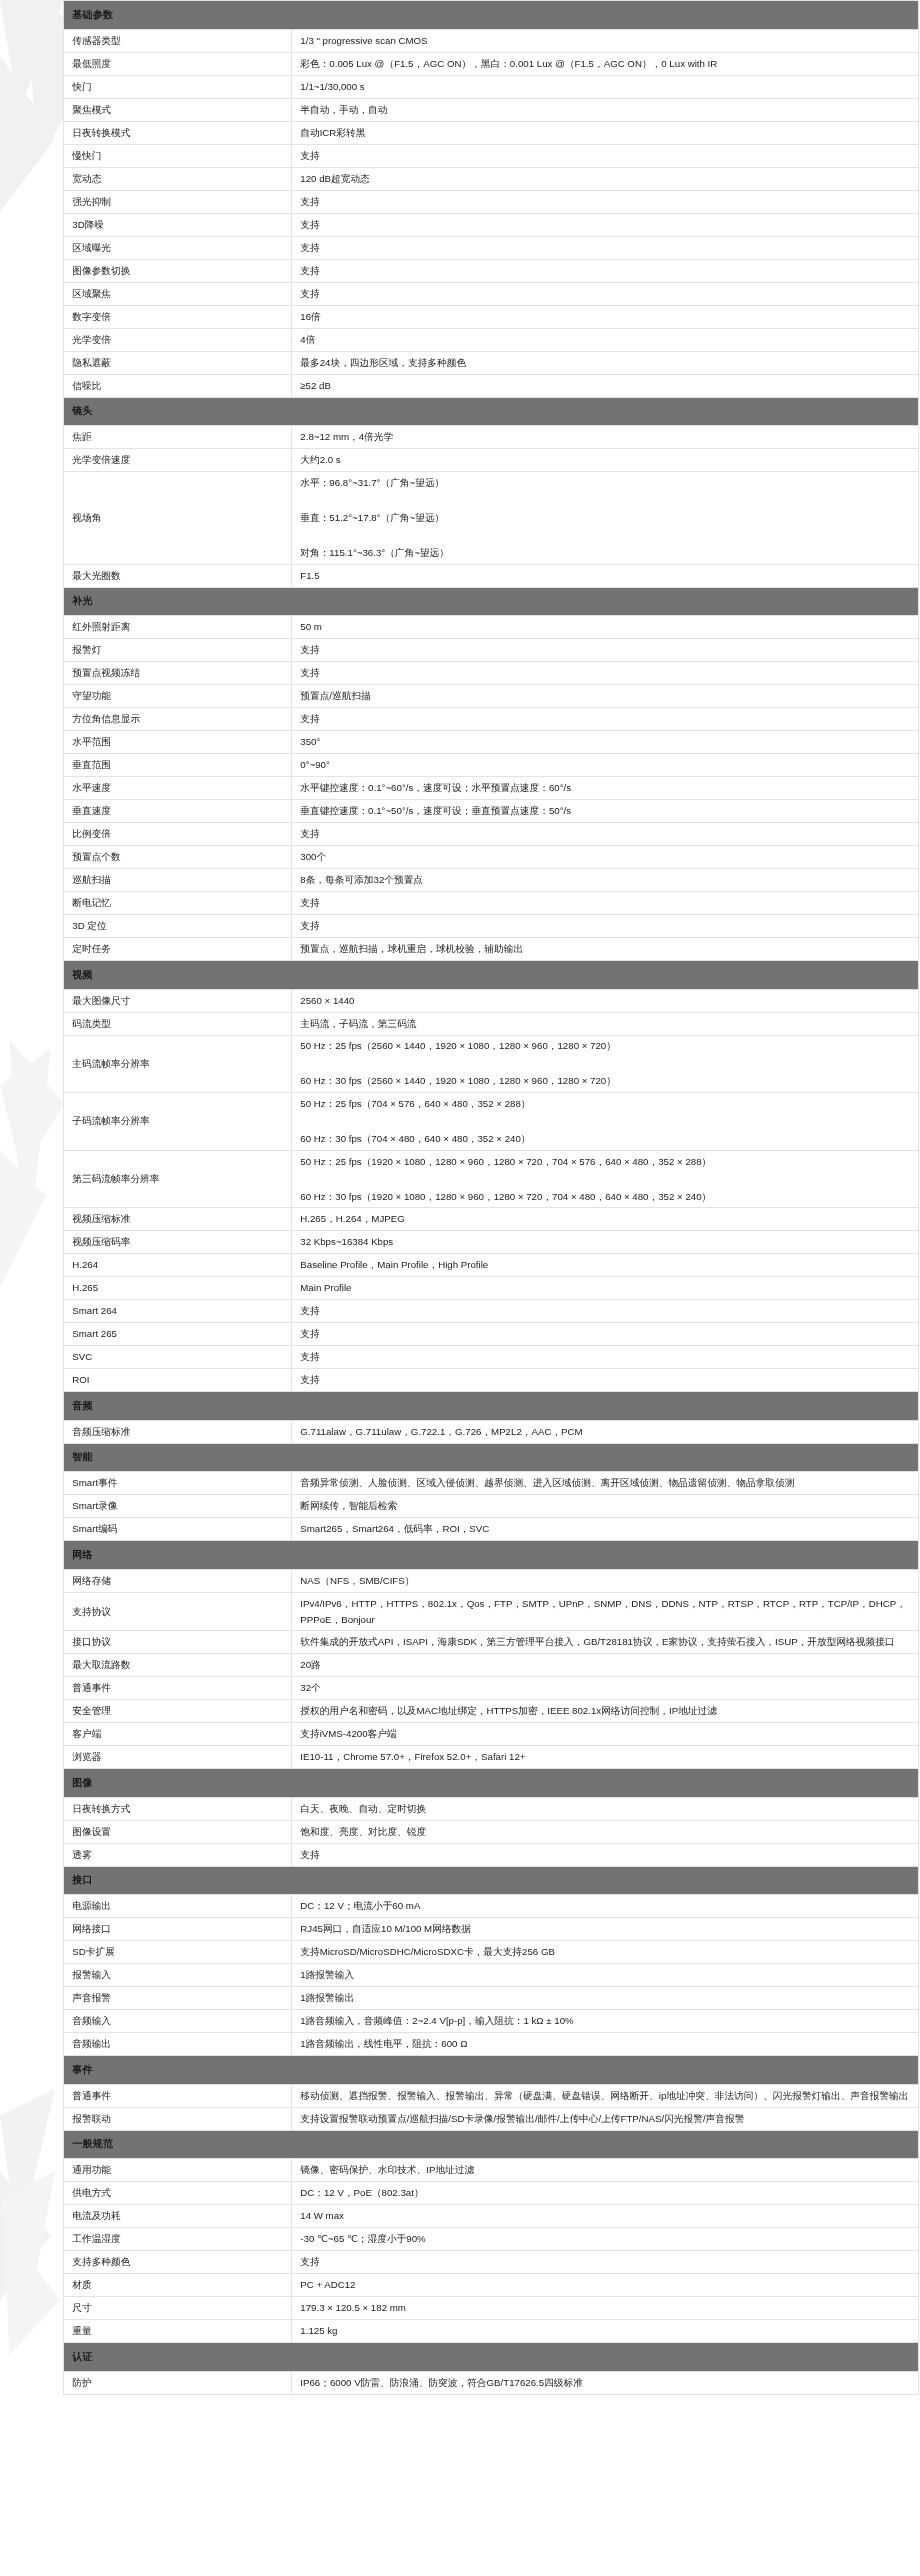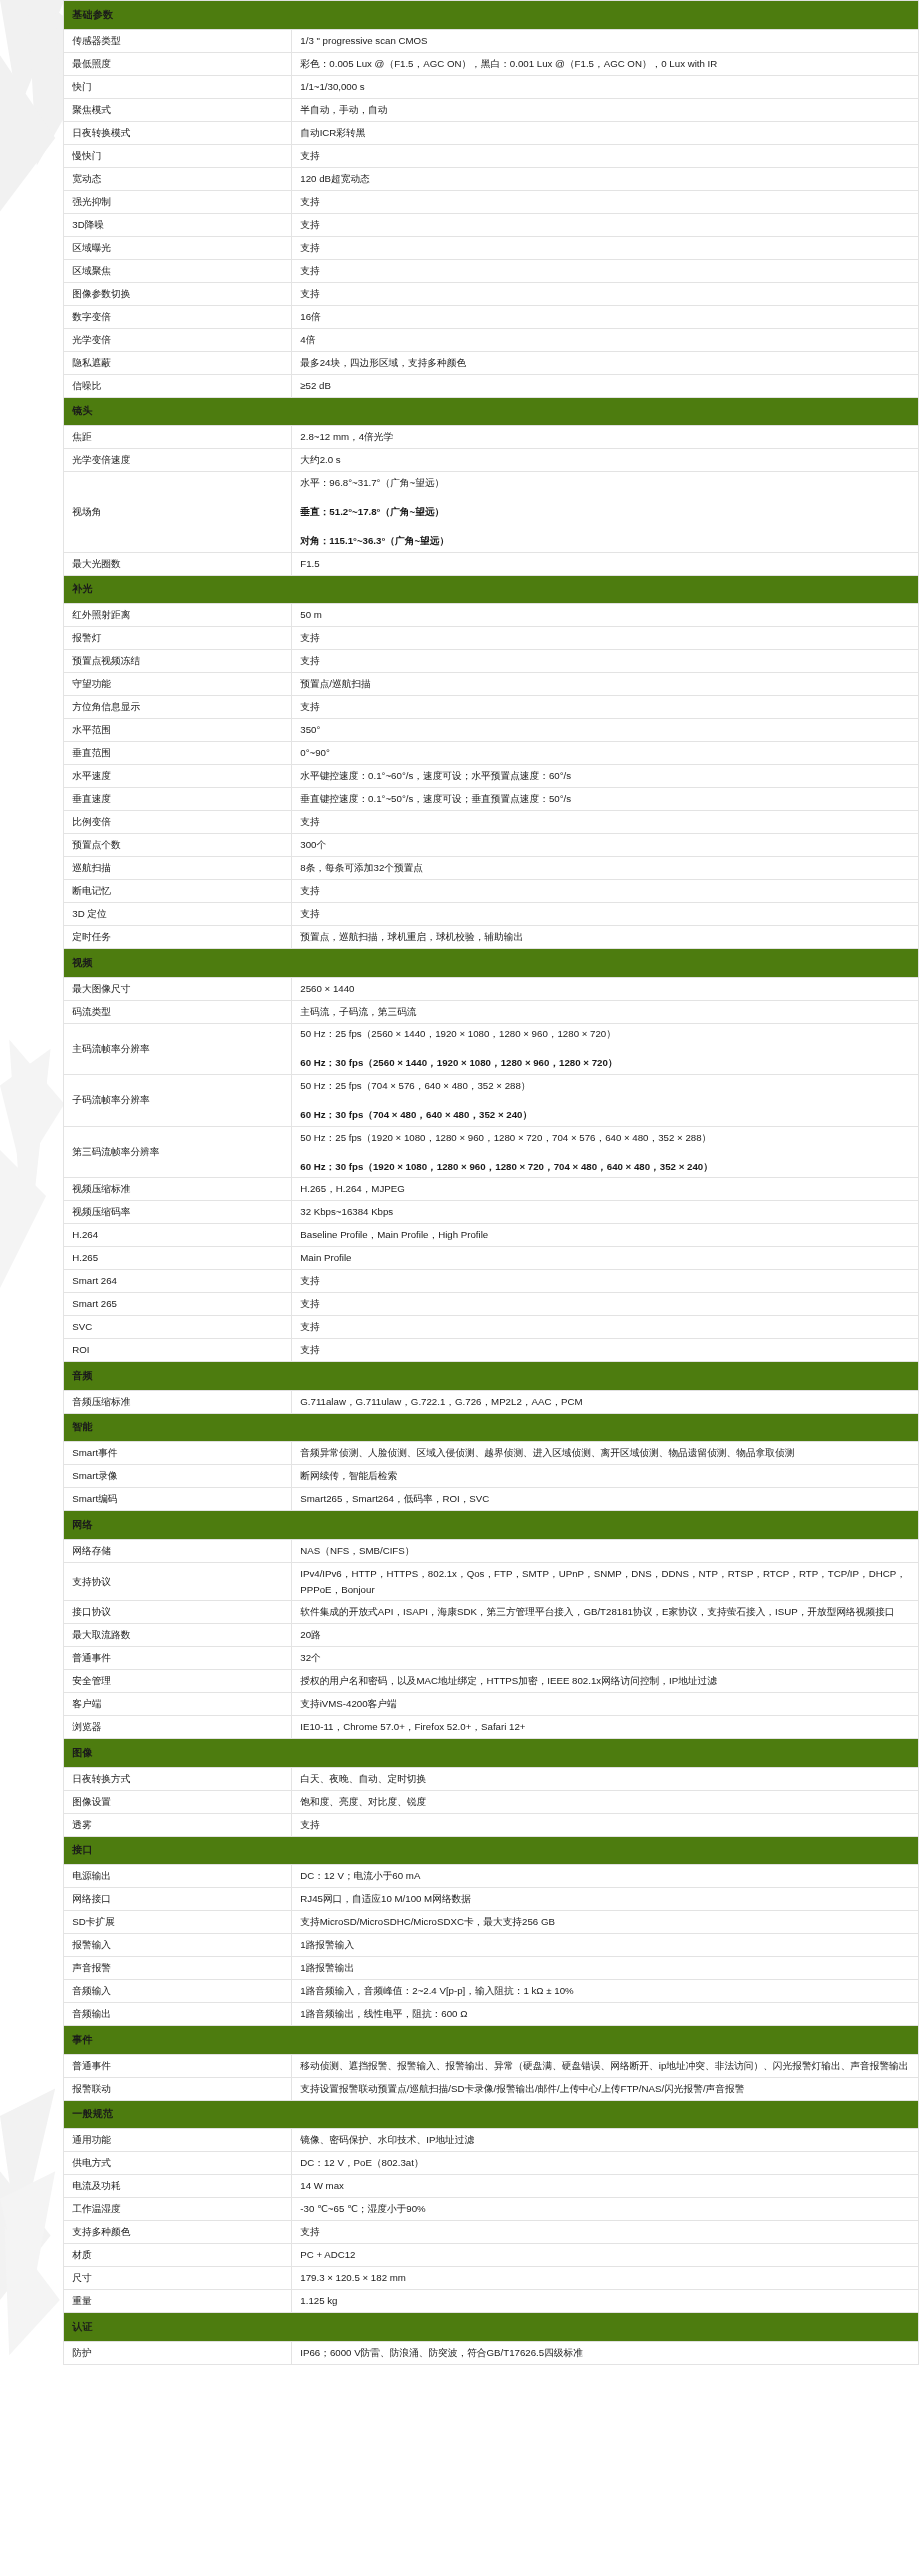--- a/index.html
+++ b/index.html
@@ -45,31 +45,31 @@
   }
   td.lbl {
     width: 228px;
     background: #ffffff;
   }
   td.val {
     background: #ffffff;
     word-break: break-word;
   }
   tr.section td {
-    background: #4d7c0f;
+    background: #737373;
     font-weight: bold;
     font-size: 10px;
     padding-top: 5.5px;
     padding-bottom: 5.5px;
     border: 0.9px solid #e0e0e0;
     letter-spacing: 0.2px;
   }
   tr.row td { height: 23px; }
   .multi span { display: block; }
-  .multi span + span { margin-top: 13px; font-weight: bold; }
+  .multi span + span { margin-top: 19px; }
 </style>
 </head>
 <body>
 
 <svg class="bg-deco" viewBox="0 0 1000 2800" preserveAspectRatio="none" aria-hidden="true">
   <g fill="#f1f1f1">
     <polygon points="0,0 70,0 20,120"></polygon>
     <polygon points="30,0 120,40 40,180"></polygon>
     <polygon points="0,60 60,150 0,230"></polygon>
     <polygon points="60,10 150,90 70,160"></polygon>
@@ -133,25 +133,25 @@
         </tr>
         <tr class="row">
           <td class="lbl">3D降噪</td>
           <td class="val">支持</td>
         </tr>
         <tr class="row">
           <td class="lbl">区域曝光</td>
           <td class="val">支持</td>
         </tr>
         <tr class="row">
+          <td class="lbl">图像参数切换</td>
+          <td class="val">支持</td>
+        </tr>
+        <tr class="row">
           <td class="lbl">区域聚焦</td>
-          <td class="val">支持</td>
-        </tr>
-        <tr class="row">
-          <td class="lbl">图像参数切换</td>
           <td class="val">支持</td>
         </tr>
         <tr class="row">
           <td class="lbl">数字变倍</td>
           <td class="val">16倍</td>
         </tr>
         <tr class="row">
           <td class="lbl">光学变倍</td>
           <td class="val">4倍</td>
         </tr>

